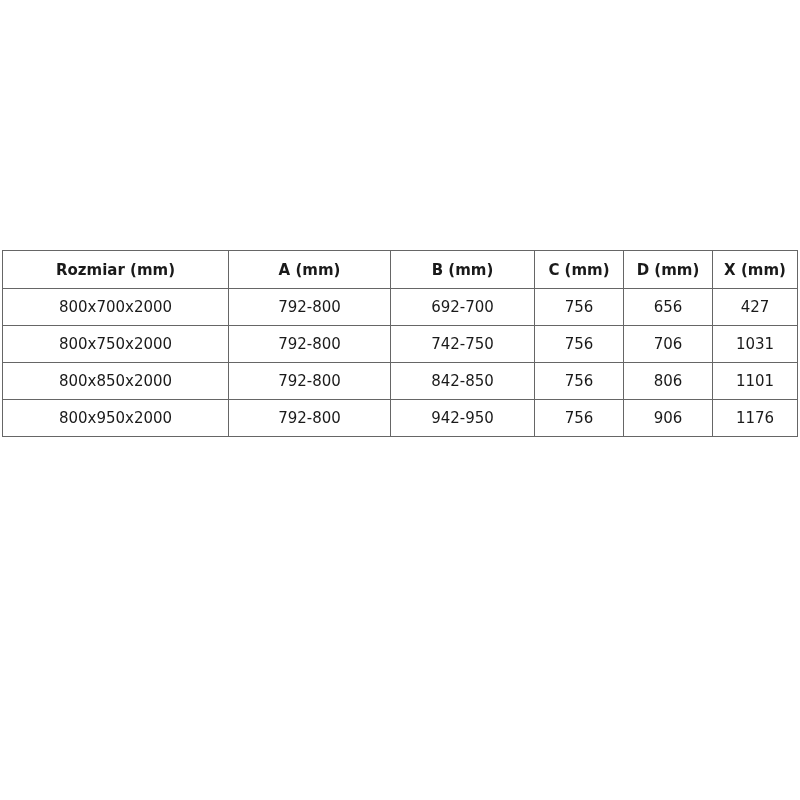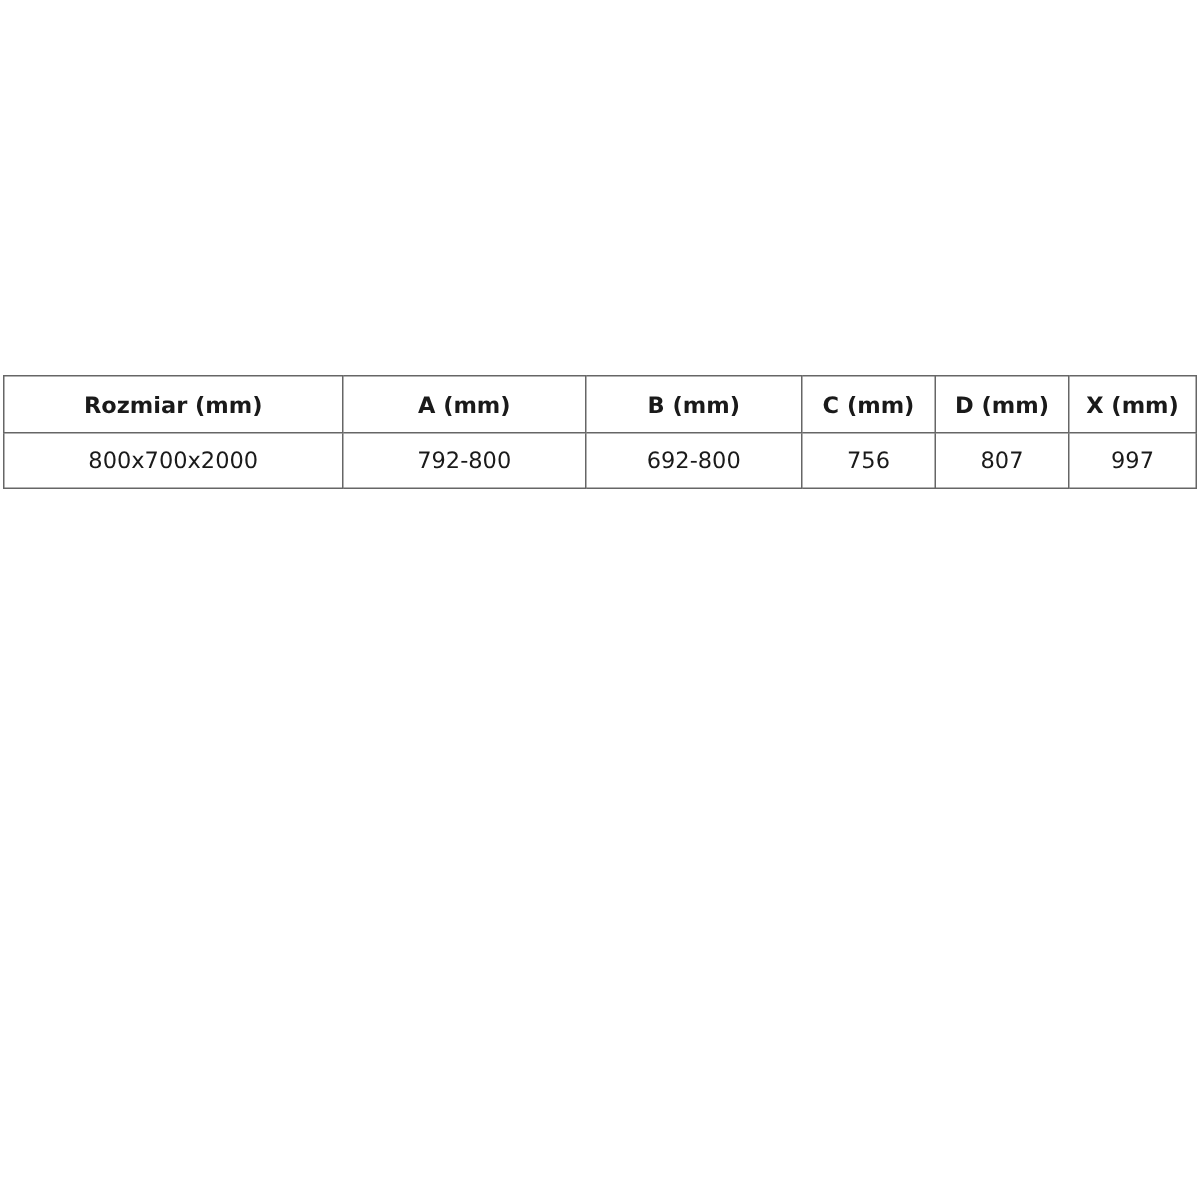--- a/index.html
+++ b/index.html
@@ -68,20 +68,44 @@
         <th>B (mm)</th>
         <th>C (mm)</th>
         <th>D (mm)</th>
         <th>X (mm)</th>
       </tr>
     </thead>
     <tbody>
       <tr>
         <td>800x700x2000</td>
         <td>792-800</td>
-        <td>692-800</td>
+        <td>692-700</td>
         <td>756</td>
-        <td>807</td>
-        <td>997</td>
+        <td>656</td>
+        <td>427</td>
+      </tr>
+      <tr>
+        <td>800x750x2000</td>
+        <td>792-800</td>
+        <td>742-750</td>
+        <td>756</td>
+        <td>706</td>
+        <td>1031</td>
+      </tr>
+      <tr>
+        <td>800x850x2000</td>
+        <td>792-800</td>
+        <td>842-850</td>
+        <td>756</td>
+        <td>806</td>
+        <td>1101</td>
+      </tr>
+      <tr>
+        <td>800x950x2000</td>
+        <td>792-800</td>
+        <td>942-950</td>
+        <td>756</td>
+        <td>906</td>
+        <td>1176</td>
       </tr>
     </tbody>
   </table>
 </div>
 
 </body></html>

